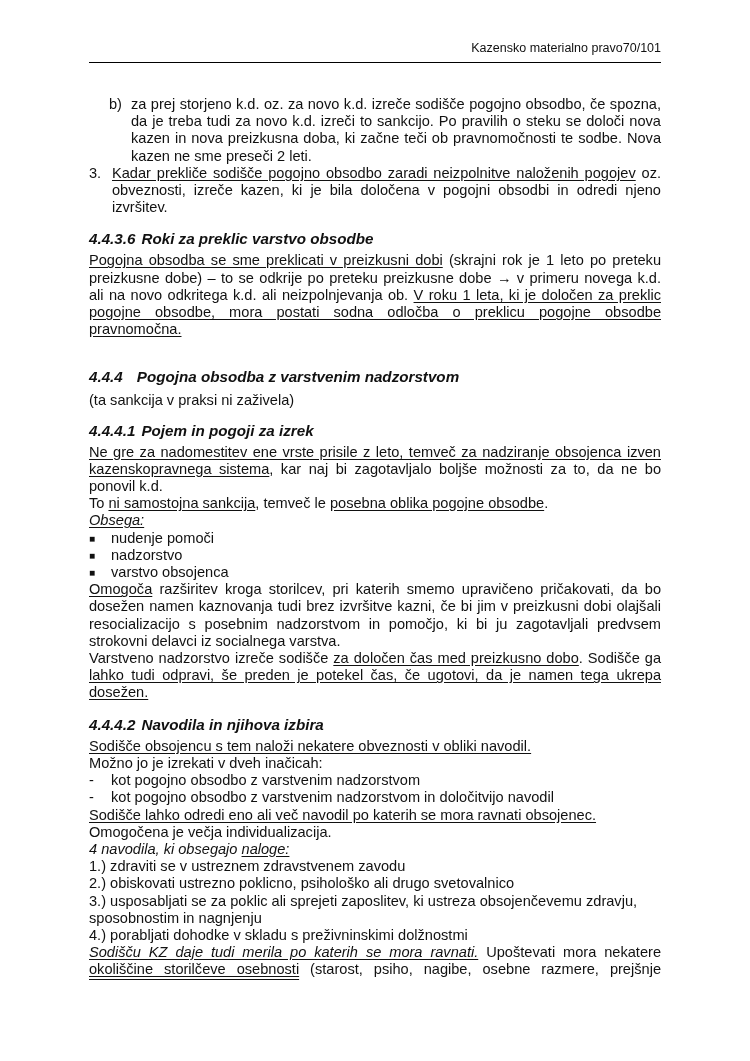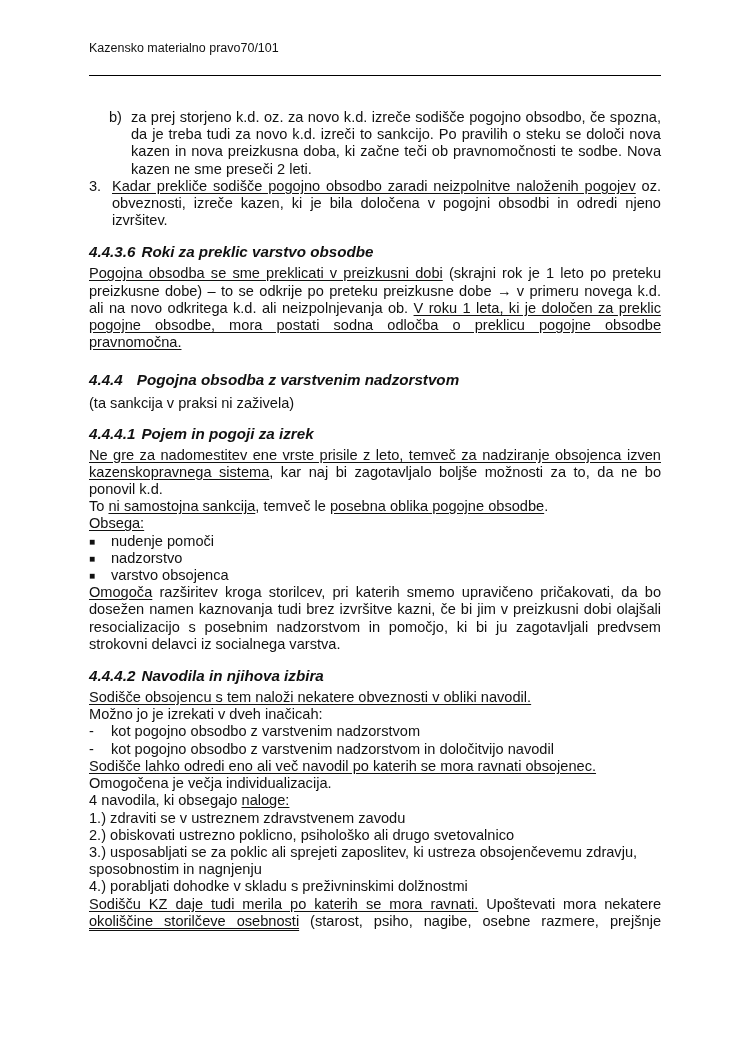--- a/index.html
+++ b/index.html
@@ -1,25 +1,25 @@
 <!DOCTYPE html>
 <html><head>
 <meta charset="utf-8">
 <style>
   html, body { margin: 0; padding: 0; background: #ffffff; }
   body { width: 750px; height: 1061px; position: relative; overflow: hidden;
          font-family: "Liberation Sans", sans-serif; color: #111; }
   .page { position: absolute; left: 89px; top: 40px; width: 572px; }
-  .header { display: flex; justify-content: flex-start; font-size: 12.5px;
-            border-bottom: 1px solid #000; padding-bottom: 19px; line-height: 16px; }
+  .header { display: flex; justify-content: flex-end; font-size: 12.5px;
+            border-bottom: 1px solid #000; padding-bottom: 6px; line-height: 16px; }
   .body { font-size: 14.6px; line-height: 17.2px; }
   .just { text-align: justify; text-align-last: left; }
   .u { text-decoration: underline; text-underline-offset: 2px; }
   .uu { text-decoration: underline double; text-underline-offset: 2px; }
-  .i { }
+  .i { font-style: italic; }
   .h { font-weight: bold; font-style: italic; font-size: 15.2px; margin: 10px 0 4px 0; line-height: 18px; }
   .h .num { display: inline-block; margin-right: 6px; text-align: right; }
   .hang { display: flex; }
   .hang .mk { flex: 0 0 auto; }
   .hang .tx { flex: 1 1 auto; text-align: justify; }
   .sub-b { margin-left: 20px; }
   .sub-b .mk { width: 22px; }
   .num3 .mk { width: 23px; }
   .bullet .mk { width: 22px; font-size: 10px; line-height: 17.2px; }
   .dash .mk { width: 22px; }
@@ -43,21 +43,21 @@
       <span class="tx"><span class="u">Kadar prekliče sodišče pogojno obsodbo zaradi neizpolnitve naloženih pogojev</span><span> oz. obveznosti, izreče kazen, ki je bila določena v pogojni obsodbi in odredi njeno izvršitev.</span></span>
     </div>
 
     <div class="h" style="margin-top:14px;">
       <span class="num">4.4.3.6</span><span>Roki za preklic varstvo obsodbe</span>
     </div>
     <div class="just">
       <span class="u">Pogojna obsodba se sme preklicati v preizkusni dobi</span><span> (skrajni rok je 1 leto po preteku preizkusne dobe) – to se odkrije po preteku preizkusne dobe → v primeru novega k.d. ali na novo odkritega k.d. ali neizpolnjevanja ob. </span><span class="u">V roku 1 leta, ki je določen za preklic pogojne obsodbe, mora postati sodna odločba o preklicu pogojne obsodbe pravnomočna.</span>
     </div>
 
-    <div class="h" style="margin-top:20px;">
+    <div class="h" style="margin-top:30px;">
       <span class="num" style="margin-right:14px;">4.4.4</span><span>Pogojna obsodba z varstvenim nadzorstvom</span>
     </div>
     <div style="margin-top:6px;">(ta sankcija v praksi ni zaživela)</div>
 
     <div class="h" style="margin-top:12px;">
       <span class="num">4.4.4.1</span><span>Pojem in pogoji za izrek</span>
     </div>
     <div class="just">
       <span class="u">Ne gre za nadomestitev ene vrste prisile z leto, temveč za nadziranje obsojenca izven kazenskopravnega sistema</span><span>, kar naj bi zagotavljalo boljše možnosti za to, da ne bo ponovil k.d.</span>
     </div>
@@ -73,20 +73,23 @@
         <span class="mk">■</span>
         <span class="tx">nadzorstvo</span>
       </div>
     <div class="hang bullet">
         <span class="mk">■</span>
         <span class="tx">varstvo obsojenca</span>
       </div>
     <div class="just">
       <span class="u">Omogoča</span><span> razširitev kroga storilcev, pri katerih smemo upravičeno pričakovati, da bo dosežen namen kaznovanja tudi brez izvršitve kazni, če bi jim v preizkusni dobi olajšali resocializacijo s posebnim nadzorstvom in pomočjo, ki bi ju zagotavljali predvsem strokovni delavci iz socialnega varstva.</span>
     </div>
+    <div class="just">
+      <span>Varstveno nadzorstvo izreče sodišče </span><span class="u">za določen čas med preizkusno dobo</span><span>. Sodišče ga </span><span class="u">lahko tudi odpravi, še preden je potekel čas, če ugotovi, da je namen tega ukrepa dosežen.</span>
+    </div>
 
     <div class="h" style="margin-top:14px;">
       <span class="num">4.4.4.2</span><span>Navodila in njihova izbira</span>
     </div>
     <div><span class="u">Sodišče obsojencu s tem naloži nekatere obveznosti v obliki navodil.</span></div>
     <div>Možno jo je izrekati v dveh inačicah:</div>
     <div class="hang dash">
         <span class="mk">-</span>
         <span class="tx">kot pogojno obsodbo z varstvenim nadzorstvom</span>
       </div>

